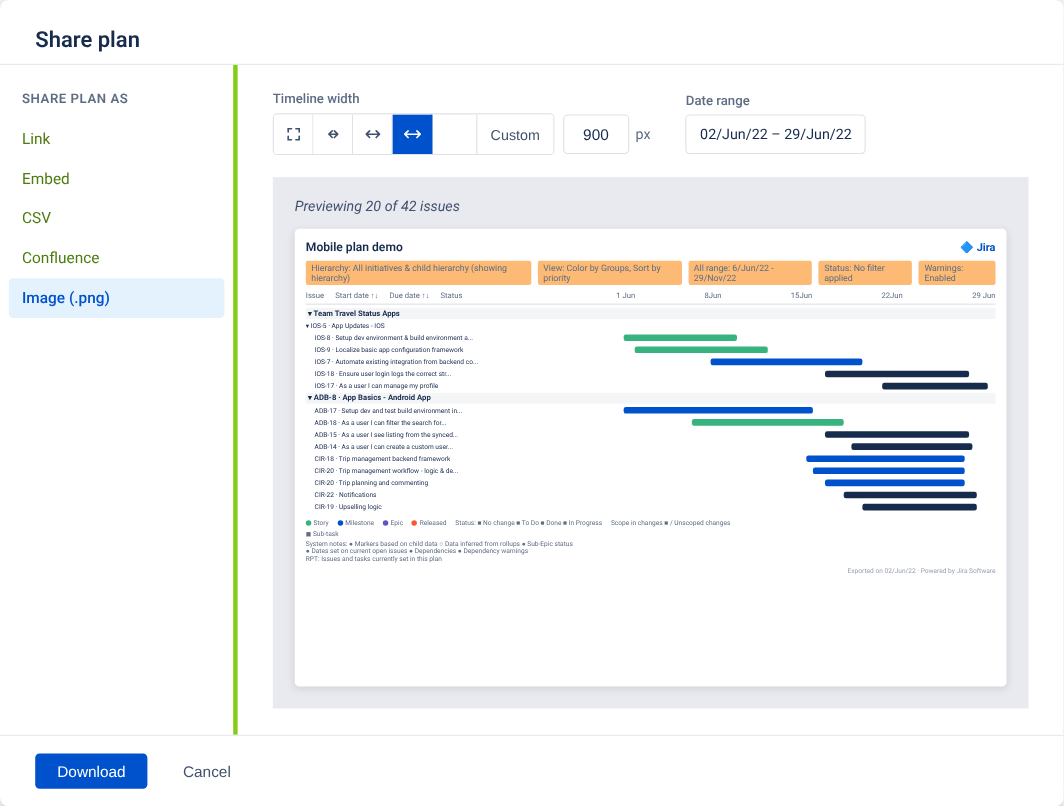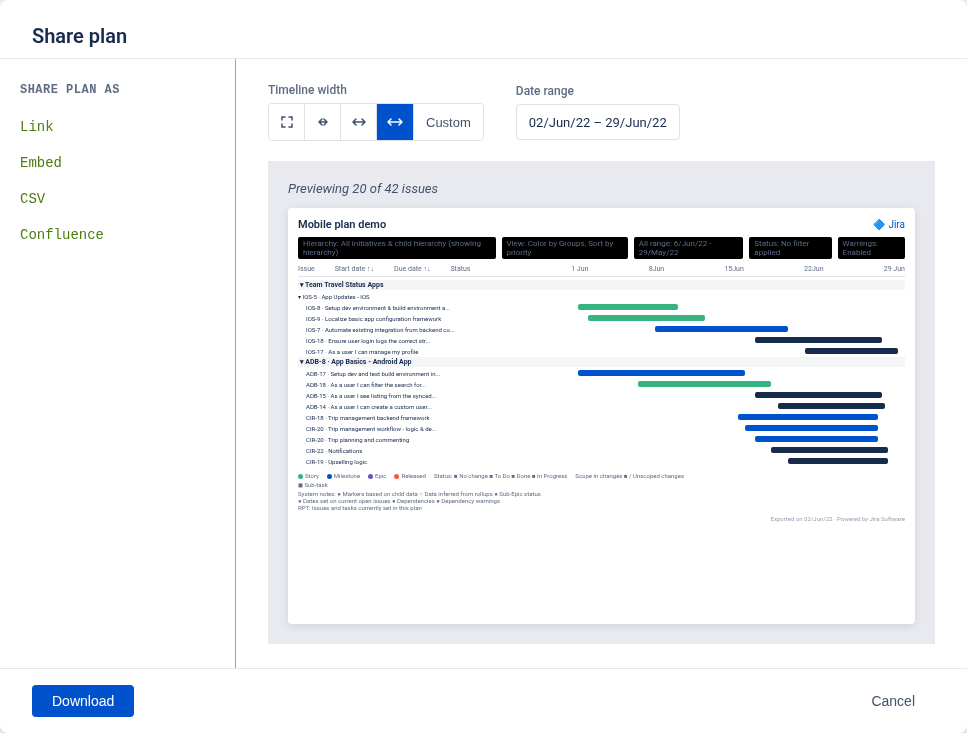--- a/index.html
+++ b/index.html
@@ -28,24 +28,23 @@
       font-size: 20px;
       font-weight: 600;
       color: #172b4d;
     }
     .modal-body {
       display: flex;
       flex: 1;
     }
     
     .sidebar {
-      width: 236px;
-      border-right: 1px solid #84cc16;
+      width: 216px;
+      border-right: 4px solid #84cc16;
       padding: 16px 0;
-      font-family: Liberation Mono, monospace;
     }
     .sidebar-label {
       font-size: 12px;
       font-weight: 600;
       color: #5e6c84;
       text-transform: uppercase;
       letter-spacing: 0.04em;
       padding: 8px 20px 12px 20px;
     }
     .sidebar-item {
@@ -116,20 +115,21 @@
     .timeline-btn:last-of-type { border-right: none; }
     .custom-btn {
       padding: 0 12px;
       height: 36px;
       border: none;
       background: #fff;
       cursor: pointer;
       font-size: 13px;
       color: #42526e;
       border-left: 1px solid #dfe1e6;
+      margin-left: 40px;
     }
     .px-input-group {
       display: flex;
       align-items: center;
       gap: 6px;
       margin-left: 8px;
     }
     .px-input {
       width: 60px;
       height: 36px;
@@ -187,44 +187,44 @@
       margin-bottom: 6px;
     }
     .gantt-title {
       font-size: 11px;
       font-weight: 600;
       color: #172b4d;
     }
     .gantt-logo {
       font-size: 10px;
       color: #0052cc;
-      font-weight: 400;
+      font-weight: 700;
     }
     .gantt-controls-row {
       display: flex;
       gap: 6px;
       margin-bottom: 6px;
       font-size: 8px;
       color: #5e6c84;
     }
     .gantt-controls-row span {
-      background: #000000;
+      background: #fdba74;
       padding: 2px 5px;
       border-radius: 2px;
     }
     .gantt-col-headers {
       display: flex;
       border-bottom: 1px solid #dfe1e6;
       padding-bottom: 3px;
       margin-bottom: 3px;
     }
     .gantt-col-left {
       width: 45%;
       display: flex;
-      gap: 20px;
+      gap: 10px;
     }
     .gantt-col-right {
       width: 55%;
       display: flex;
       justify-content: space-between;
       font-size: 7px;
       color: #5e6c84;
     }
     .gantt-row {
       display: flex;
@@ -296,21 +296,21 @@
     }
     .gantt-footer {
       margin-top: 4px;
       font-size: 6px;
       color: #97a0af;
       text-align: right;
     }
     
     .modal-footer {
       display: flex;
-      justify-content: space-between;
+      justify-content: flex-start;
       align-items: center;
       padding: 16px 32px;
       border-top: 1px solid #e8e8e8;
       gap: 12px;
     }
     .btn-download {
       background: #0052cc;
       color: #fff;
       border: none;
       border-radius: 4px;
@@ -347,20 +347,23 @@
         <span>Link</span>
       </div>
       <div class="sidebar-item">
         <span>Embed</span>
       </div>
       <div class="sidebar-item">
         <span>CSV</span>
       </div>
       <div class="sidebar-item">
         <span>Confluence</span>
+      </div>
+      <div class="sidebar-item active">
+        <span>Image (.png)</span>
       </div>
     </div>
 
     <div class="main-content">
 
       <div class="controls-row">
 
         <div class="control-group">
           <div class="control-label">Timeline width</div>
           <div style="display:flex;align-items:center;gap:0;">
@@ -381,20 +384,24 @@
                     <path d="M2 8h12M11 5l3 3-3 3M5 5L2 8l3 3" stroke="currentColor" stroke-width="1.5" fill="none" stroke-linecap="round" stroke-linejoin="round"></path>
                   </svg>
               </button>
               <button class="timeline-btn active" title="Custom">
                 <svg width="16" height="16" viewBox="0 0 16 16">
                     <path d="M1 8h14M4 5L1 8l3 3M12 5l3 3-3 3" stroke="currentColor" stroke-width="1.5" fill="none" stroke-linecap="round" stroke-linejoin="round"></path>
                   </svg>
               </button>
               <button class="custom-btn">Custom</button>
             </div>
+            <div class="px-input-group">
+              <input class="px-input" type="text" value="900" style="">
+              <span class="px-label">px</span>
+            </div>
           </div>
         </div>
 
         <div class="control-group">
           <div class="control-label">Date range</div>
           <div class="date-range-input">
             <span>02/Jun/22 – 29/Jun/22</span>
           </div>
         </div>
       </div>
@@ -404,21 +411,21 @@
 
         <div class="gantt-preview">
           <div class="gantt-header">
             <span class="gantt-title">Mobile plan demo</span>
             <span class="gantt-logo">🔷 Jira</span>
           </div>
 
           <div class="gantt-controls-row">
             <span>Hierarchy: All initiatives &amp; child hierarchy (showing hierarchy)</span>
             <span>View: Color by Groups, Sort by priority</span>
-            <span>All range: 6/Jun/22 - 29/May/22</span>
+            <span>All range: 6/Jun/22 - 29/Nov/22</span>
             <span>Status: No filter applied</span>
             <span>Warnings: Enabled</span>
           </div>
 
           <div class="gantt-col-headers">
             <div class="gantt-col-left">
               <span style="font-size:7px;color:#5e6c84;">Issue</span>
               <span style="font-size:7px;color:#5e6c84;">Start date ↑↓</span>
               <span style="font-size:7px;color:#5e6c84;">Due date ↑↓</span>
               <span style="font-size:7px;color:#5e6c84;">Status</span>

